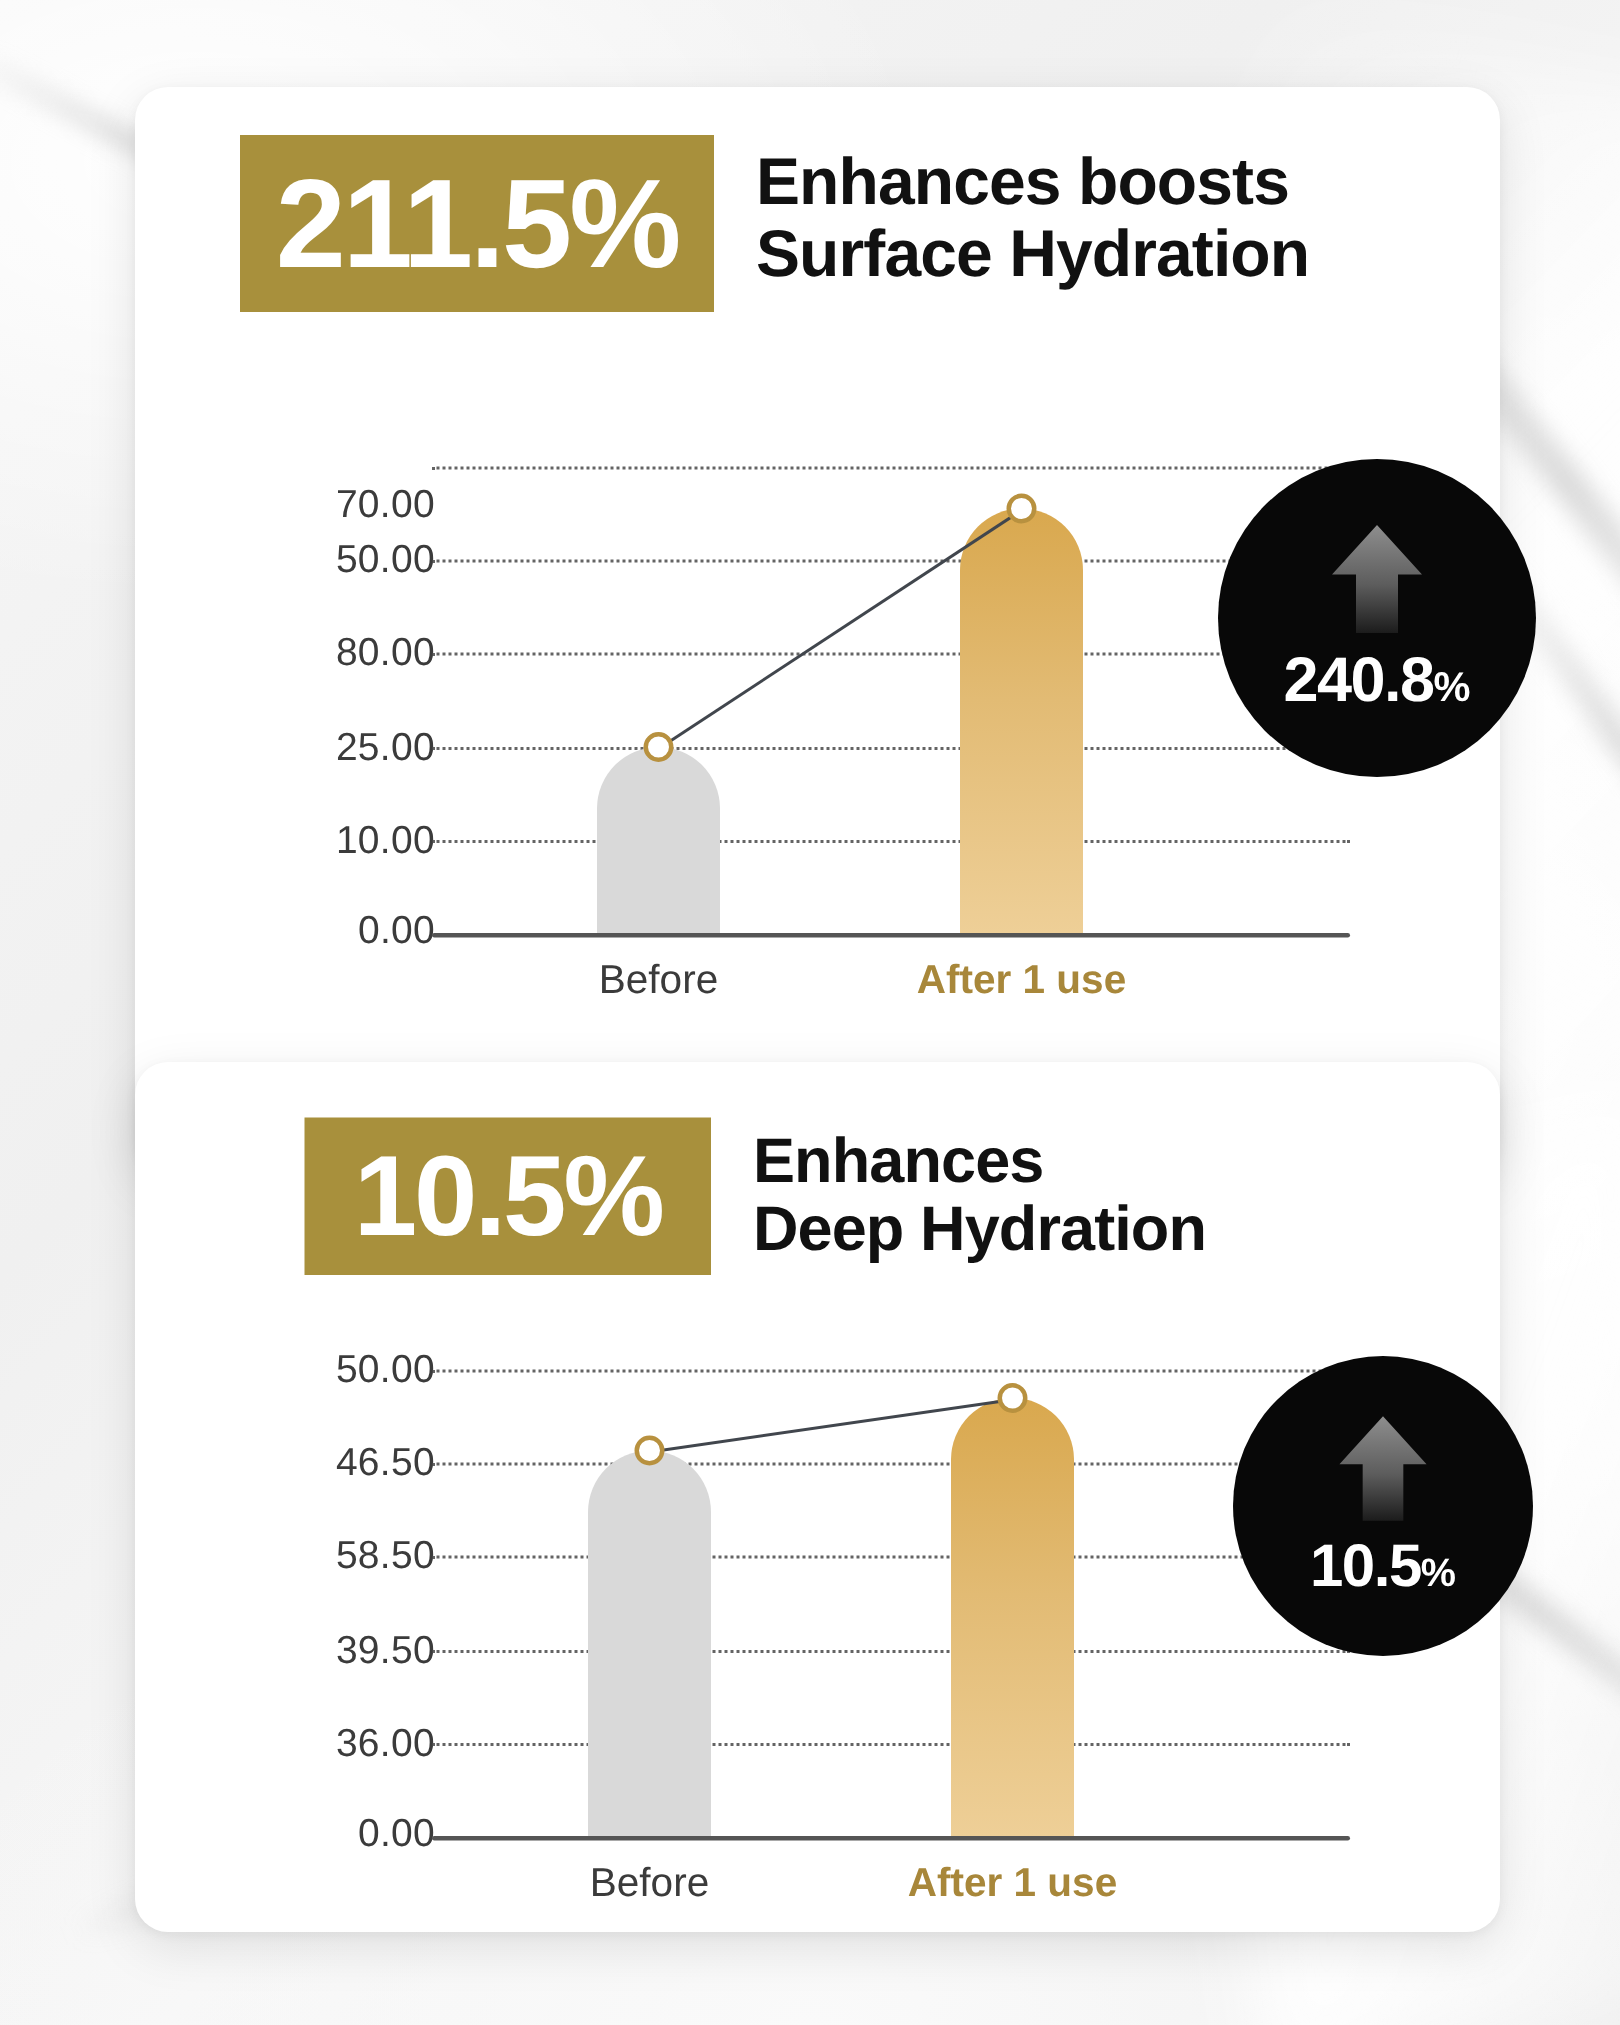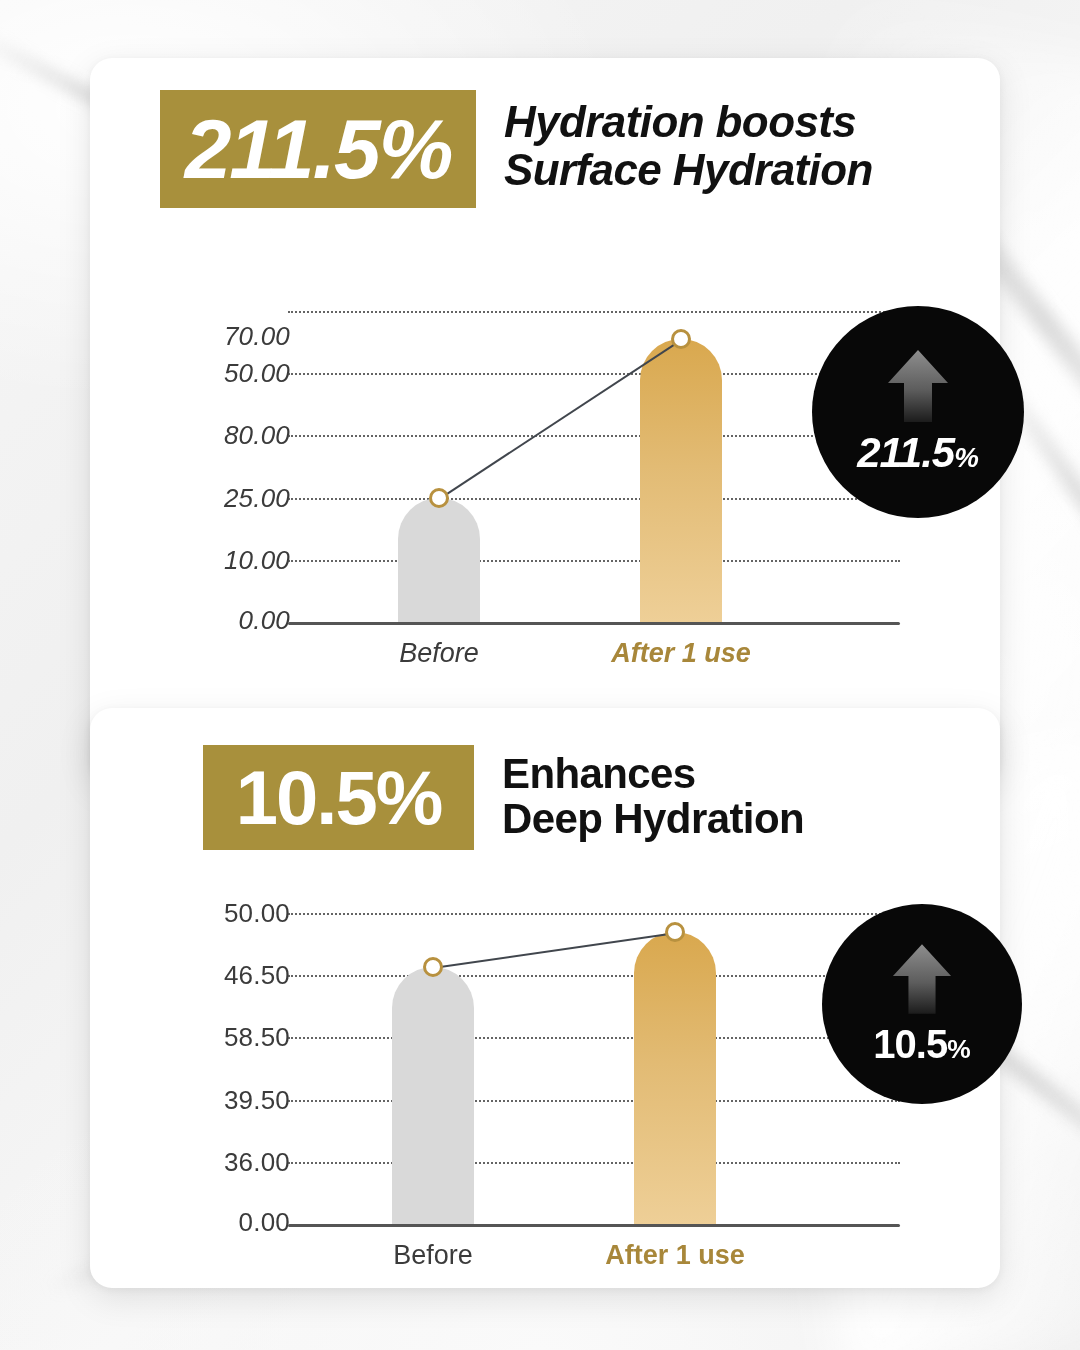--- a/index.html
+++ b/index.html
@@ -43,21 +43,21 @@
   #bg .sheen.s1 { width: 420px; height: 700px; top: 40px;  left: 760px; transform: rotate(14deg); }
   #bg .sheen.s2 { width: 360px; height: 600px; top: 760px; left: 790px; transform: rotate(-10deg); }
 
   
   .card {
     position: absolute;
     background: #ffffff;
     border-radius: 22px;
     box-shadow: 0 10px 34px rgba(0,0,0,.10), 0 2px 8px rgba(0,0,0,.05);
   }
-  #card-1 { left: 90px; top: 58px;  width: 910px; height: 723px; font-style: italic; }
+  #card-1 { left: 90px; top: 58px;  width: 910px; height: 723px; }
   #card-2 { left: 90px; top: 708px; width: 910px; height: 580px; }
 
   
   .header {
     position: absolute;
     display: flex;
     align-items: flex-start;
   }
   .stat-badge {
     color: #ffffff;
@@ -204,21 +204,21 @@
   <div class="fold f5"></div>
 </div>
 
 <div class="card" id="card-1">
 
   <div class="header">
     <div class="stat-badge" style="background:#A8903C;">
       <span>211.5%</span>
     </div>
     <div class="header-text">
-      <span class="l1">Hydration boosts</span>
+      <span class="l1">Enhances boosts</span>
       <span class="l2">Surface Hydration</span>
     </div>
   </div>
 
   <div class="chart" id="chart-1">
 
     <div class="y-labels">
       <div class="y-label" style="top:35px;margin-top:25px;">70.00</div>
       <div class="y-label" style="top:97px;">50.00</div>
       <div class="y-label" style="top:159px;">80.00</div>
@@ -256,21 +256,21 @@
       <defs>
         <linearGradient id="arrGrad1" x1="0" y1="0" x2="0" y2="1">
           <stop offset="0%" stop-color="#8e8e8e"></stop>
           <stop offset="55%" stop-color="#5d5d5d"></stop>
           <stop offset="100%" stop-color="#1c1c1c"></stop>
         </linearGradient>
       </defs>
       <path d="M31 0 L61 33 L45 33 L45 72 L17 72 L17 33 L1 33 Z" fill="url(#arrGrad1)"></path>
     </svg>
     <div class="uplift-value">
-      <span>211.5</span><span class="pct">%</span>
+      <span>240.8</span><span class="pct">%</span>
     </div>
   </div>
 </div>
 
 <div class="card" id="card-2">
 
   <div class="header">
     <div class="stat-badge" style="background:#A8903C;">
       <span>10.5%</span>
     </div>

